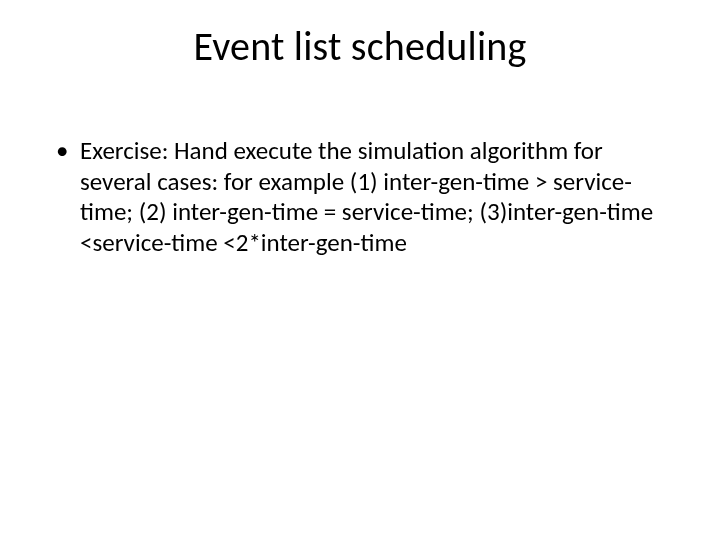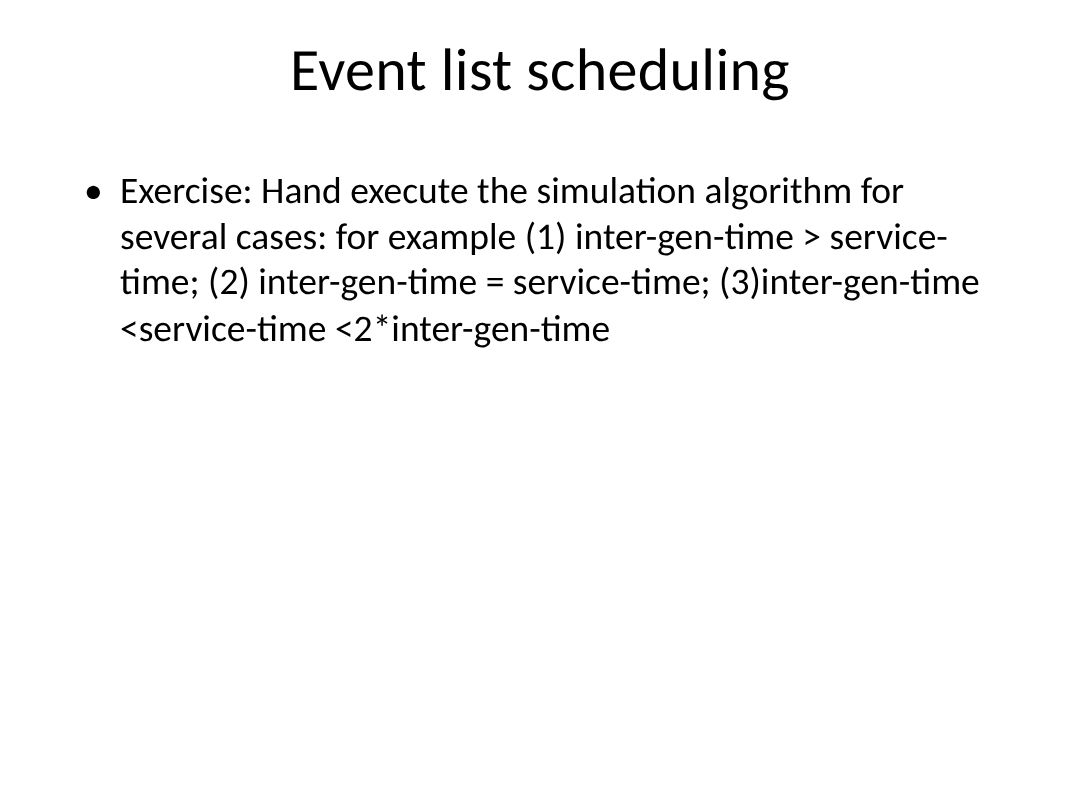--- a/index.html
+++ b/index.html
@@ -23,21 +23,21 @@
     top: 22px;
     left: 0;
     width: 100%;
     text-align: center;
     font-size: 40px;
     font-weight: 400;
     letter-spacing: 0.2px;
   }
   .body {
     position: absolute;
-    top: 112px;
+    top: 136px;
     left: 54px;
     right: 54px;
   }
   ul.bullets {
     list-style: none;
     margin: 0;
     padding: 0;
   }
   ul.bullets > li {
     position: relative;

